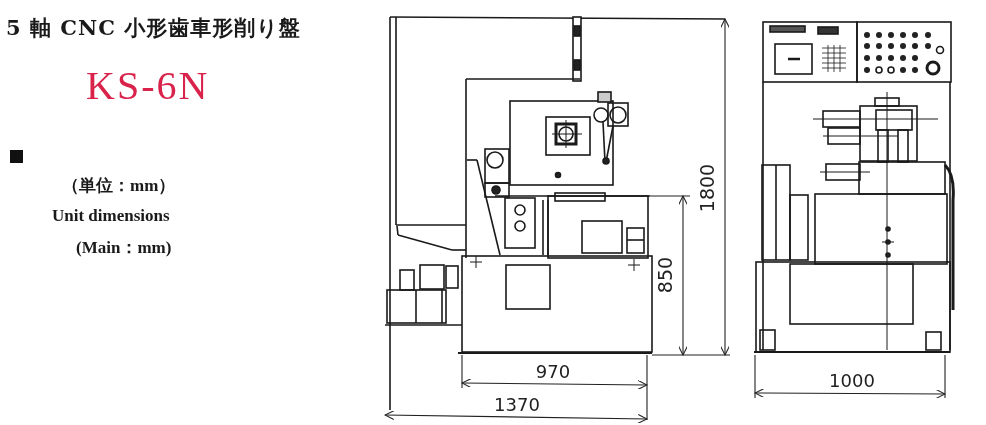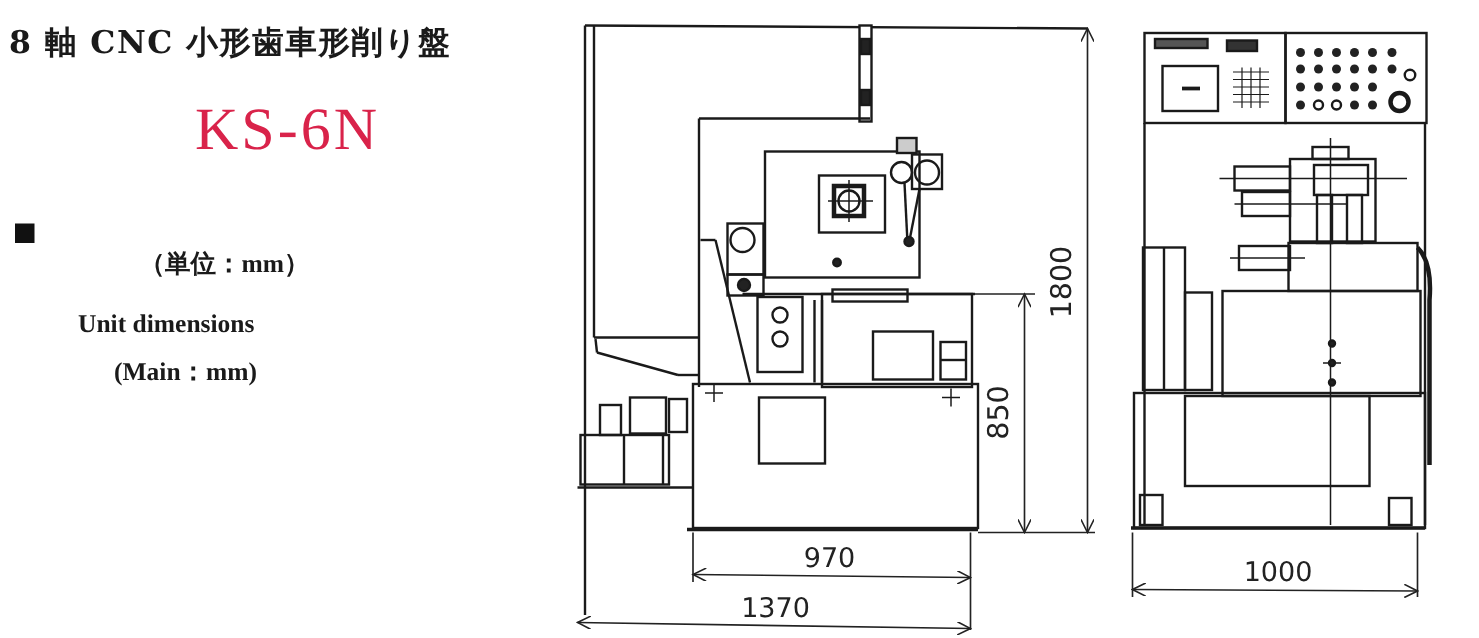--- a/index.html
+++ b/index.html
@@ -1,33 +1,33 @@
 <!DOCTYPE html>
 <html><head>
 <meta charset="utf-8">
 <style>
   html, body { margin:0; padding:0; background:#ffffff; }
   body { width:986px; height:425px; position:relative; overflow:hidden; font-family:"DejaVu Serif", serif; color:#1a1a1a; }
   .title { position:absolute; left:6px; top:14px; font-size:21px; font-weight:bold; letter-spacing:1px; font-family:"DejaVu Serif", serif; white-space:nowrap; }
-  .model { position:absolute; left:86px; top:62px; font-size:40px; color:#d9234a; font-family:"Liberation Serif", serif; letter-spacing:2px;margin-left:44px; }
+  .model { position:absolute; left:86px; top:62px; font-size:40px; color:#d9234a; font-family:"Liberation Serif", serif; letter-spacing:2px; }
   .sec { position:absolute; left:10px; top:146px; font-size:18px; font-weight:bold; font-family:"DejaVu Sans", sans-serif; }
   .sec .sq { display:inline-block; width:13px; height:13px; background:#111; margin-right:22px; vertical-align:0px; }
   .sub { position:absolute; font-size:17px; font-family:"Liberation Serif", serif; font-weight:bold; white-space:nowrap; }
   svg { position:absolute; left:0; top:0; }
   svg text { font-family:"DejaVu Sans", sans-serif; fill:#222; }
 </style>
 </head>
 <body>
 
-<div class="title">8 軸 CNC 小形歯車形削り盤</div>
+<div class="title">5 軸 CNC 小形歯車形削り盤</div>
 <div class="model">KS-6N</div>
 <div class="sec">
   <span class="sq"></span>
 </div>
-<div class="sub" style="left:62px; top:164px;margin-left:31px;">（単位：mm）</div>
+<div class="sub" style="left:62px; top:174px;">（単位：mm）</div>
 <div class="sub" style="left:52px; top:206px;">Unit dimensions</div>
 <div class="sub" style="left:76px; top:236px;">(Main：mm)</div>
 
 <svg width="986" height="425" viewBox="0 0 986 425">
   <defs>
     <marker id="arr" viewBox="0 0 10 10" refX="10" refY="5" markerWidth="10" markerHeight="8" orient="auto-start-reverse">
       <path d="M0,0 L10,5 L0,10" fill="none" stroke="#222" stroke-width="1.2"></path>
     </marker>
   </defs>
 

